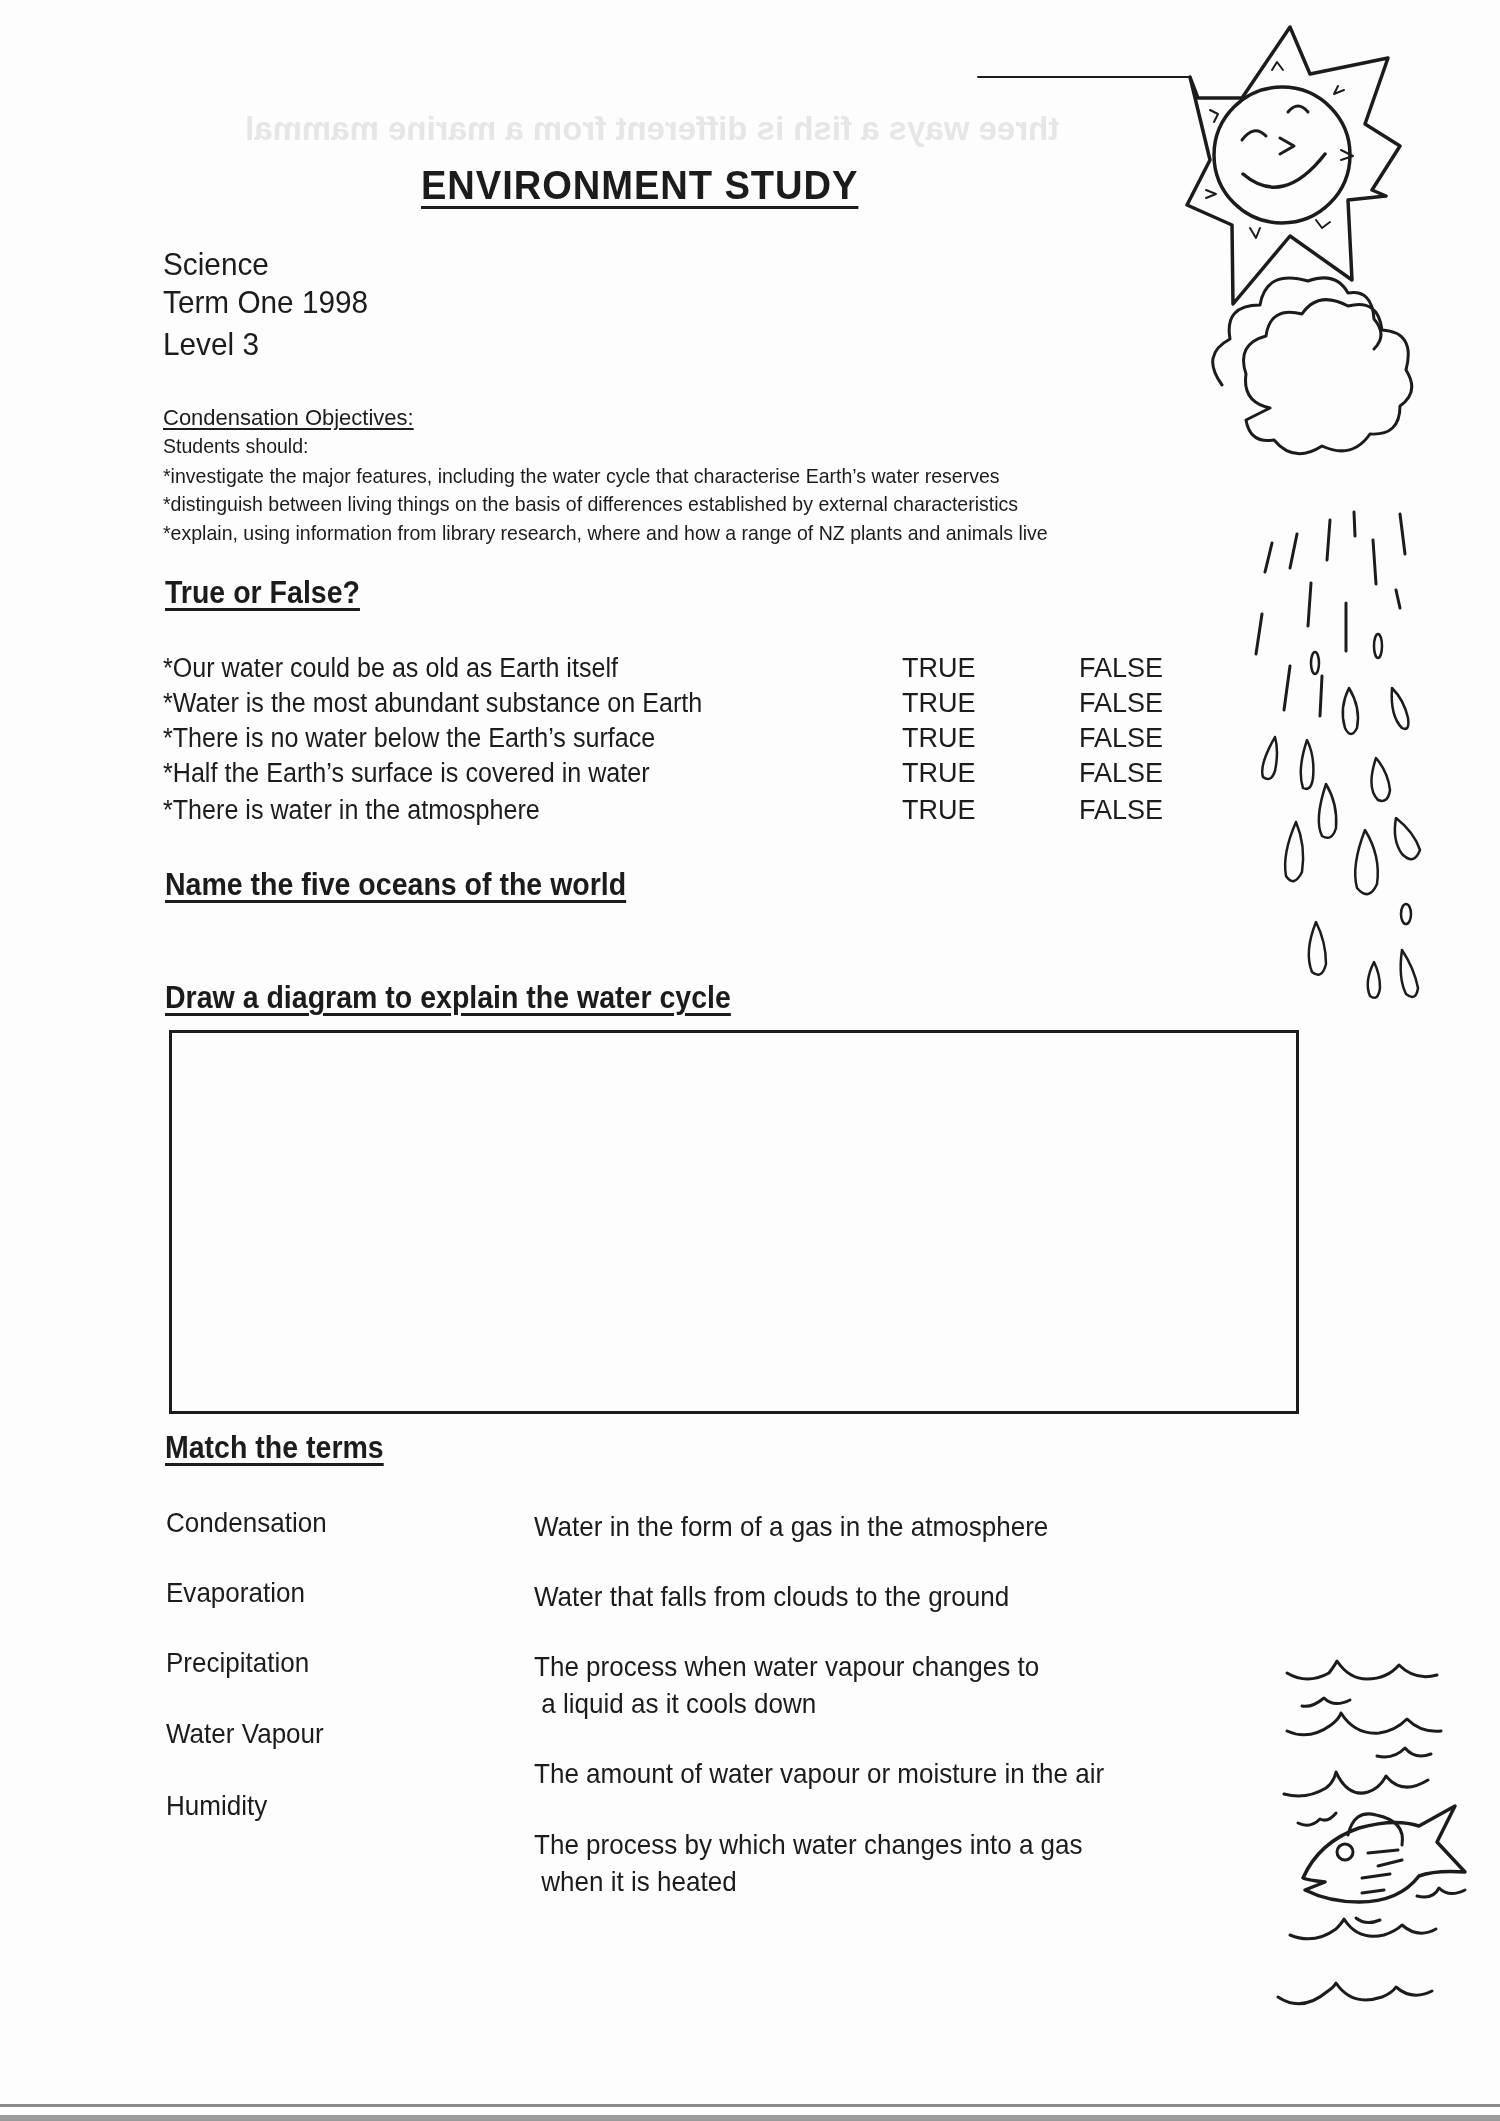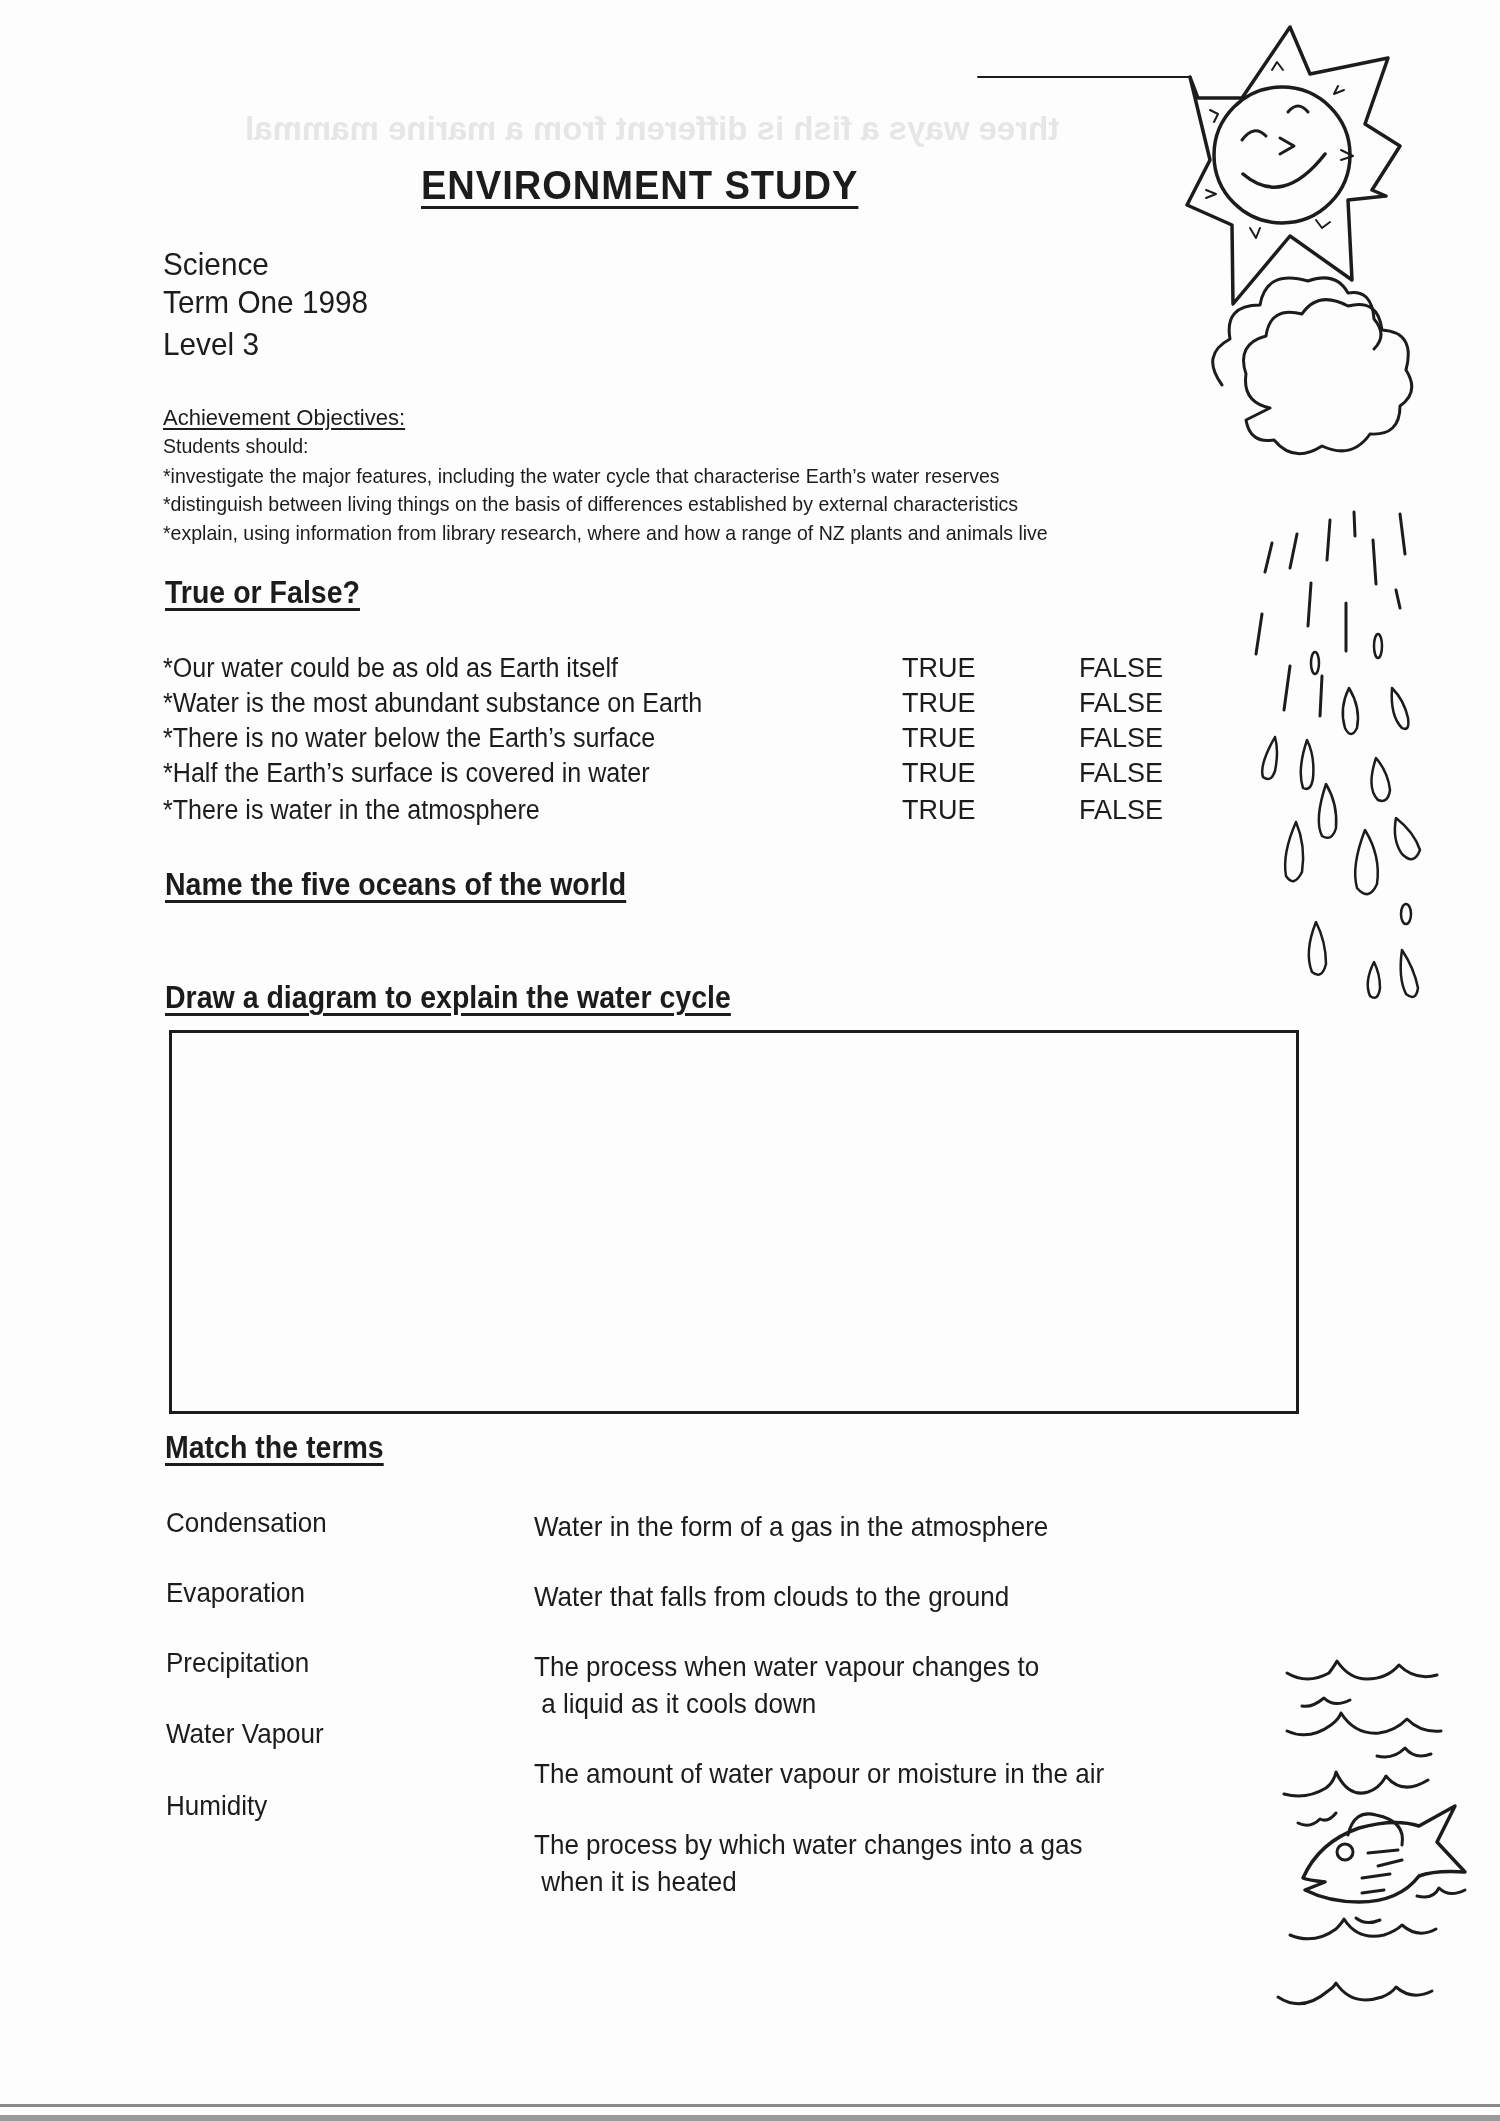--- a/index.html
+++ b/index.html
@@ -44,21 +44,21 @@
 <body>
 
 <div class="bleed" style="left:245px; top:110px; font-size:33px;">three ways a fish is different from a marine mammal</div>
 
 <div class="abs title">ENVIRONMENT STUDY</div>
 
 <div class="abs meta-line" style="top:246px;">Science</div>
 <div class="abs meta-line" style="top:284px;">Term One 1998</div>
 <div class="abs meta-line" style="top:326px;">Level 3</div>
 
-<div class="abs obj-head">Achievement Objectives:</div>
+<div class="abs obj-head">Condensation Objectives:</div>
 <div class="abs obj-line" style="top:434px;">Students should:</div>
 <div class="abs obj-line" style="top:464px;">*investigate the major features, including the water cycle that characterise Earth’s water reserves</div>
 <div class="abs obj-line" style="top:492px;">*distinguish between living things on the basis of differences established by external characteristics</div>
 <div class="abs obj-line" style="top:521px;">*explain, using information from library research, where and how a range of NZ plants and animals live</div>
 
 <div class="abs sec-head" style="top:575px;">True or False?</div>
 
 <div>
   <div class="abs tf-stmt" style="top:653px;">*Our water could be as old as Earth itself</div>
   <div class="abs tf-opt" style="left:902px; top:653px;">TRUE</div>

